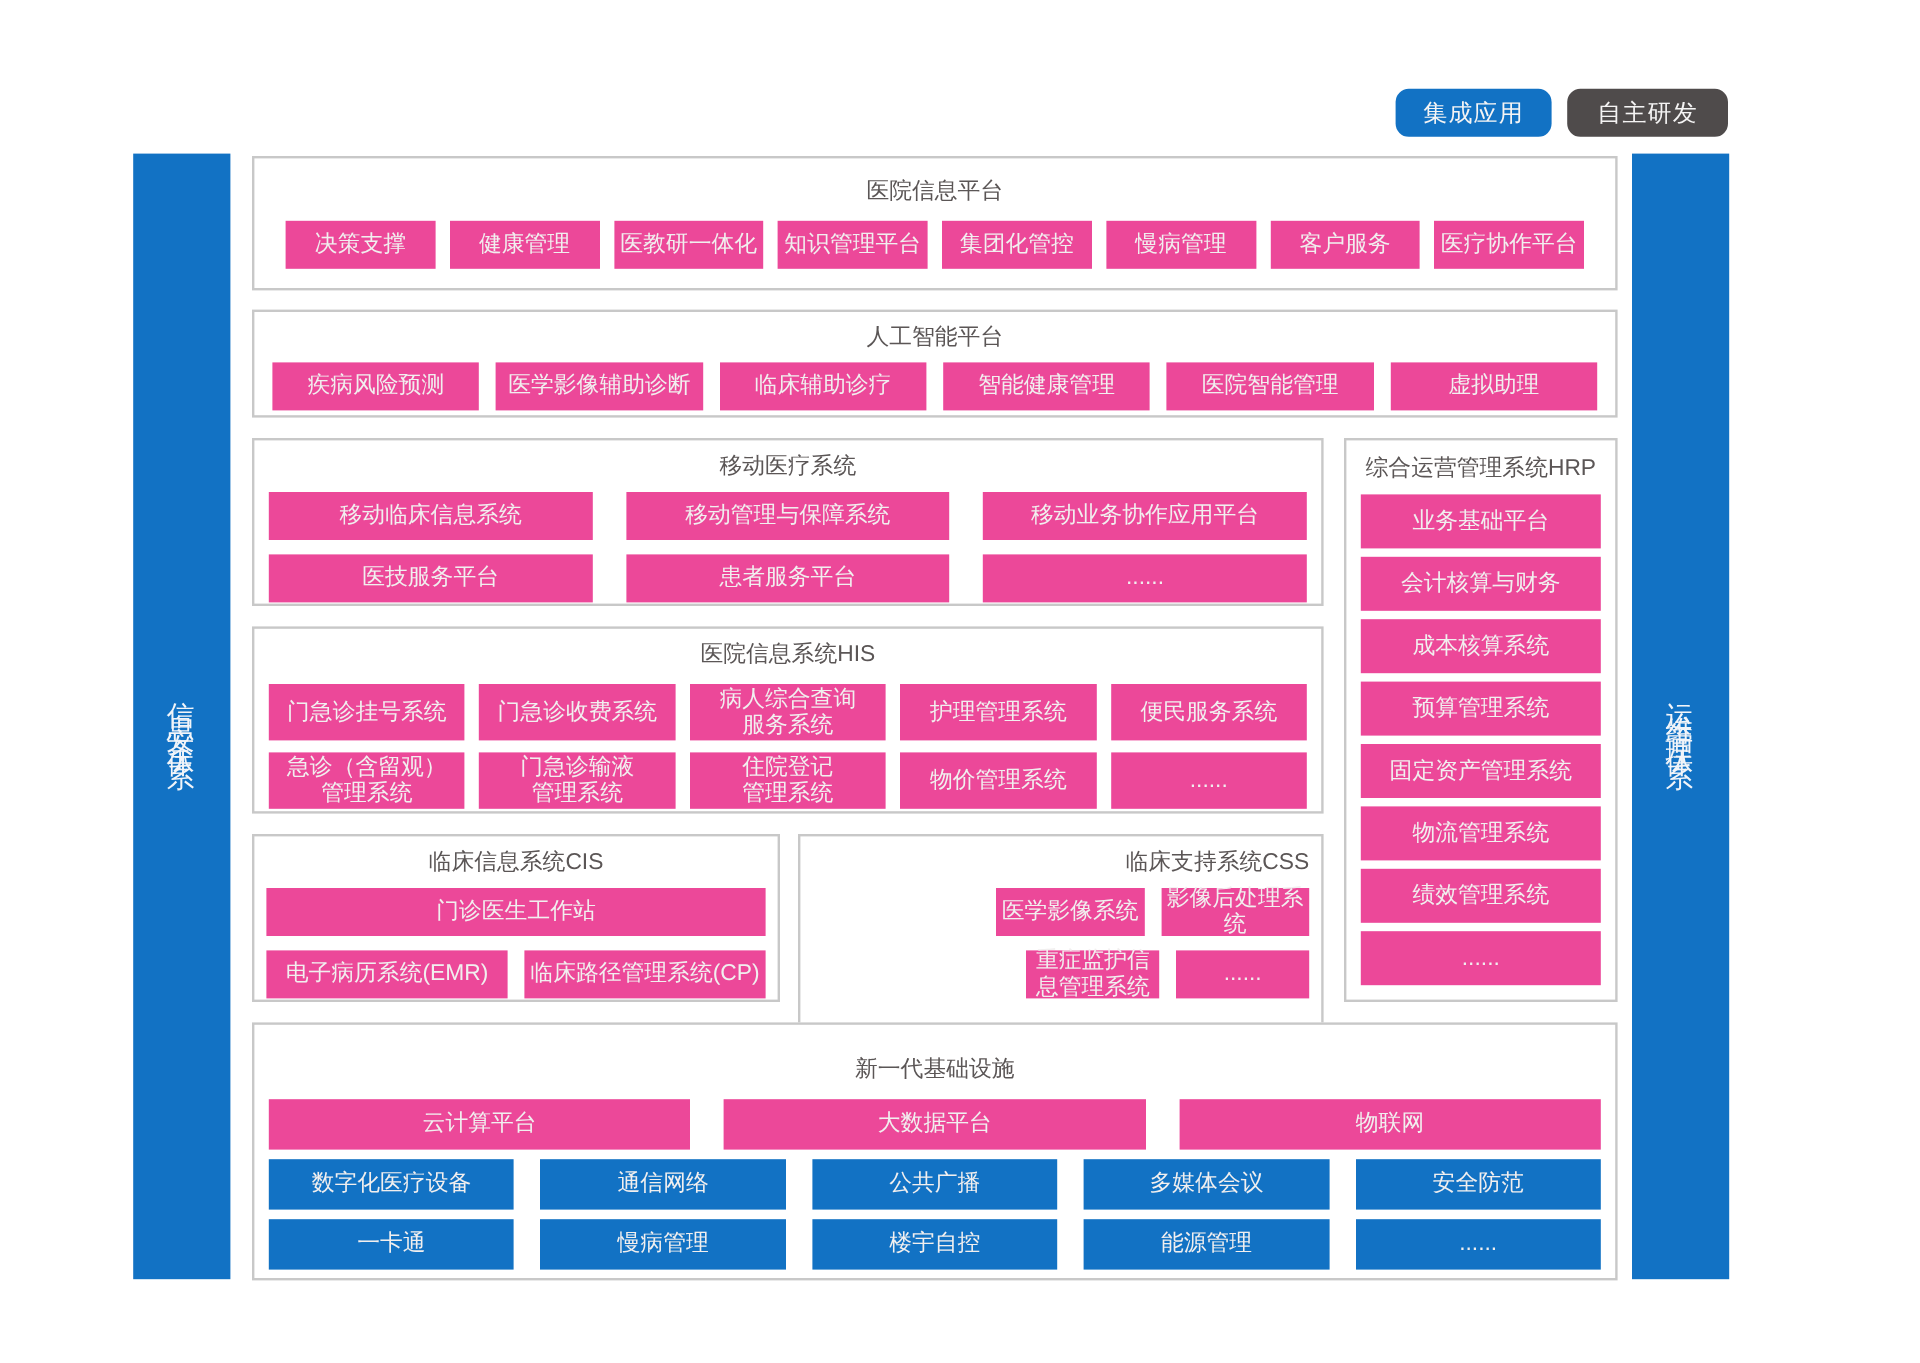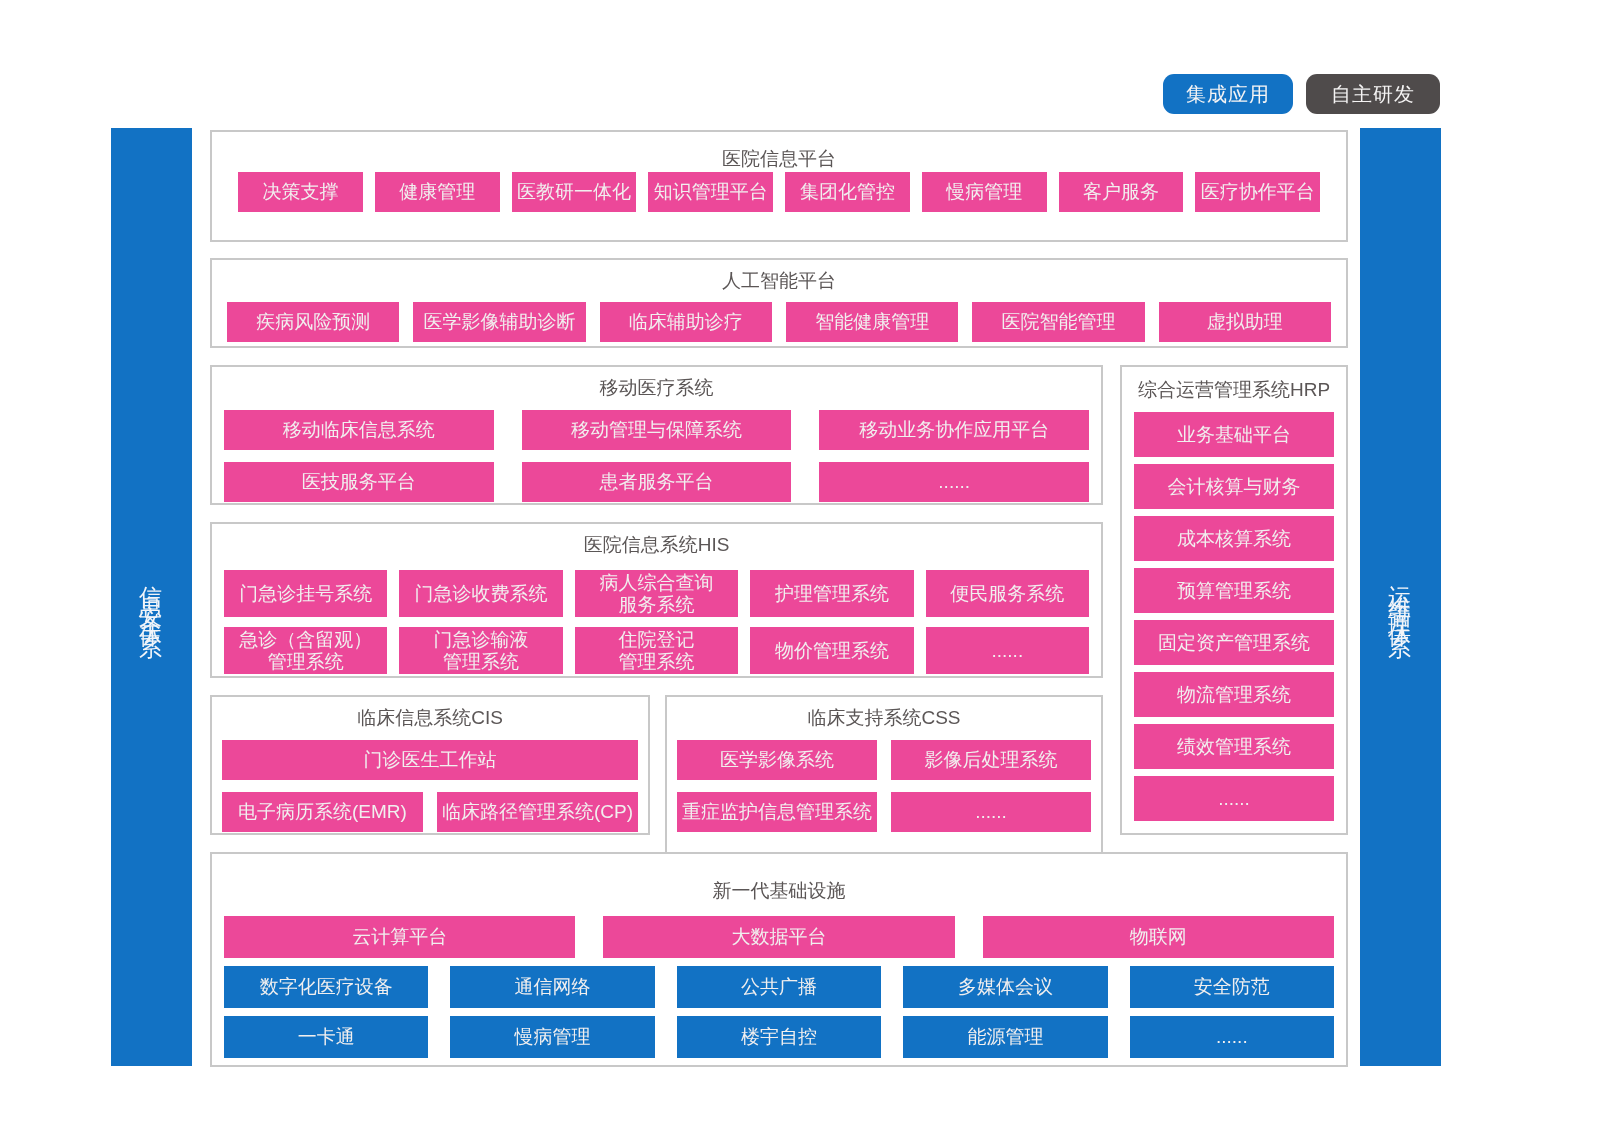--- a/index.html
+++ b/index.html
@@ -73,21 +73,21 @@
     text-align: center;
     font-size: 19px;
     line-height: 1.15;
     white-space: pre-line;
     flex: 1 1 0;
   }
   .box.blue { background: #1272c4; }
 
   
   .sec-platform { left: 210px; top: 130px; width: 1138px; height: 112px; padding: 14px 26px 0 26px; }
-  .sec-platform .section-title { }
+  .sec-platform .section-title { margin-bottom: 12px; }
   .sec-platform .row { gap: 12px; height: 40px; }
 
   .sec-ai { left: 210px; top: 258px; width: 1138px; height: 90px; padding: 8px 15px 0 15px; }
   .sec-ai .section-title { margin-bottom: 8px; }
   .sec-ai .row { gap: 14px; height: 40px; }
 
   .sec-mobile { left: 210px; top: 365px; width: 893px; height: 140px; padding: 8px 12px 0 12px; }
   .sec-mobile .section-title { margin-bottom: 9px; }
   .sec-mobile .row { gap: 28px; height: 40px; }
   .sec-mobile .row + .row { margin-top: 12px; }
@@ -96,21 +96,21 @@
   .sec-hrp .section-title { margin-bottom: 9px; }
   .sec-hrp .box { height: 45px; flex: 0 0 auto; }
   .sec-hrp .box + .box { margin-top: 7px; }
 
   .sec-his { left: 210px; top: 522px; width: 893px; height: 156px; padding: 8px 12px 0 12px; }
   .sec-his .section-title { margin-bottom: 12px; }
   .sec-his .row { gap: 12px; height: 47px; }
   .sec-his .row + .row { margin-top: 10px; }
 
   .sec-cis { left: 210px; top: 695px; width: 440px; height: 140px; padding: 8px 10px 0 10px; }
-  .sec-css { left: 665px; top: 695px; width: 438px; height: 177px; padding: 8px 10px 16px 10px; }
+  .sec-css { left: 665px; top: 695px; width: 438px; height: 177px; padding: 8px 10px 16px 10px; align-items: flex-end; }
   .sec-cis .section-title, .sec-css .section-title { margin-bottom: 9px; }
   .sec-cis .row, .sec-css .row { gap: 14px; height: 40px; }
   .sec-cis .row + .row, .sec-css .row + .row { margin-top: 12px; }
 
   .sec-infra { left: 210px; top: 852px; width: 1138px; height: 215px; padding: 24px 12px 0 12px; }
   .sec-infra .section-title { margin-bottom: 12px; }
   .sec-infra .row { height: 42px; }
   .sec-infra .row-dark { gap: 28px; }
   .sec-infra .row-blue { gap: 22px; }
   .sec-infra .row + .row { margin-top: 8px; }

